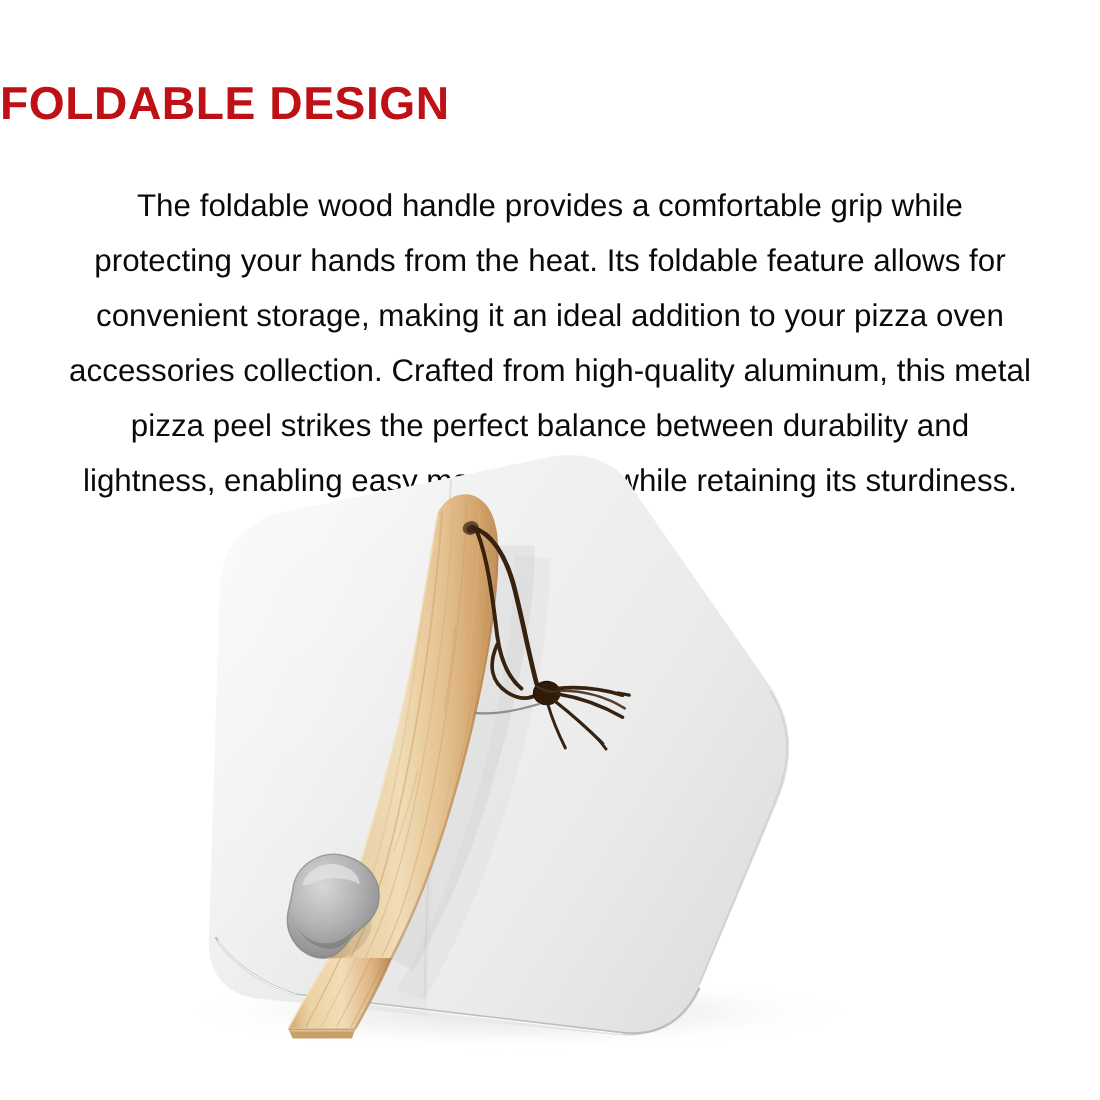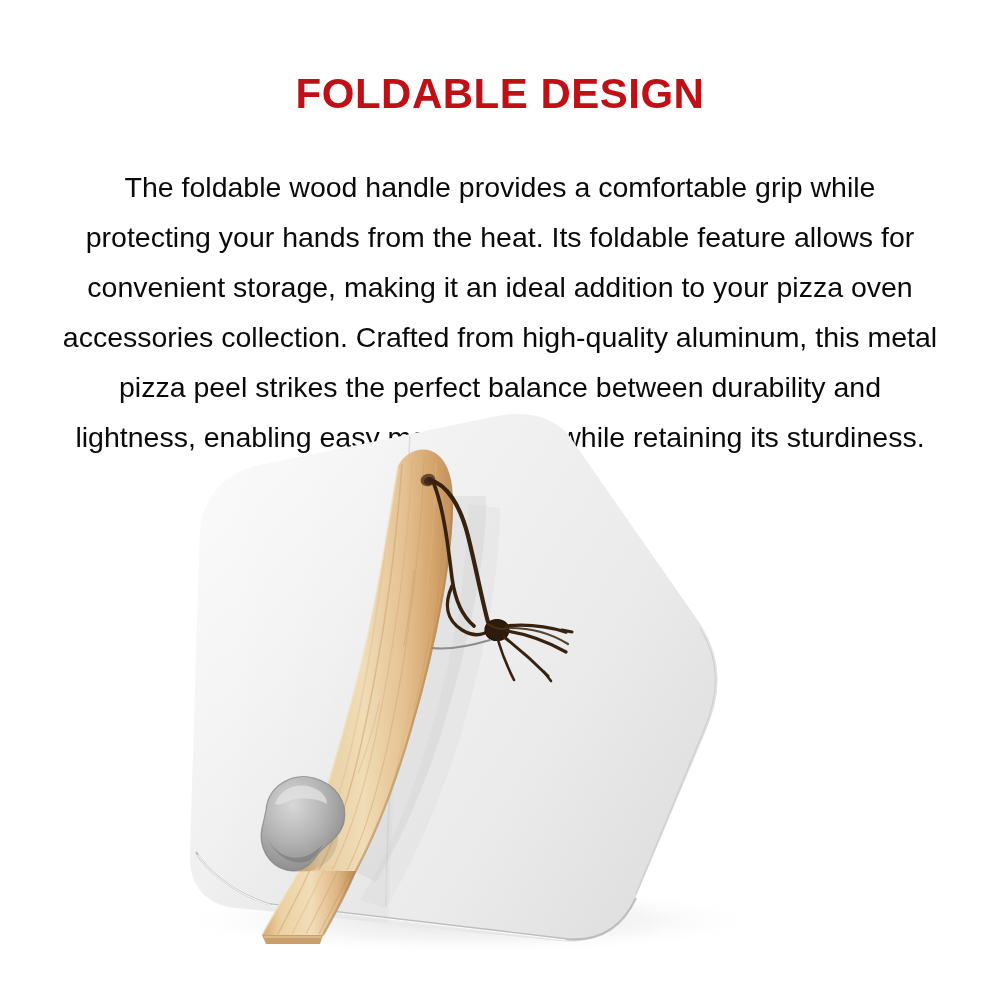--- a/index.html
+++ b/index.html
@@ -22,21 +22,20 @@
     height: 1000px;
     background: #ffffff;
   }
 
   
   .headline {
     position: absolute;
     top: 44px;
     left: 0;
     width: 1000px;
-    text-align: center;
     font-size: 42px;
     font-weight: bold;
     letter-spacing: 0.5px;
     color: #bf1015;
     line-height: 1.05;
     white-space: nowrap;
   }
 
   
   .body-copy {

